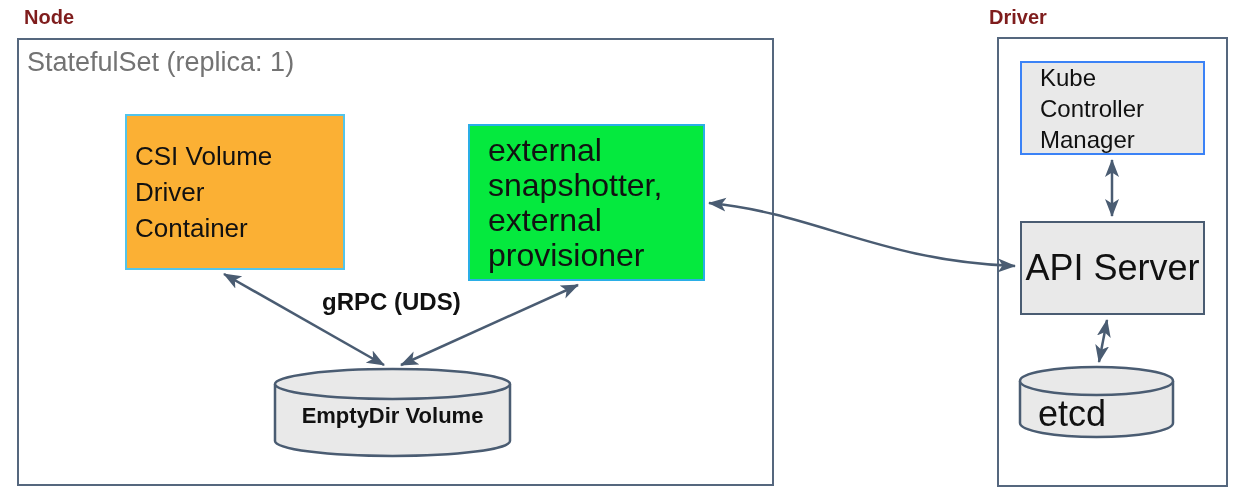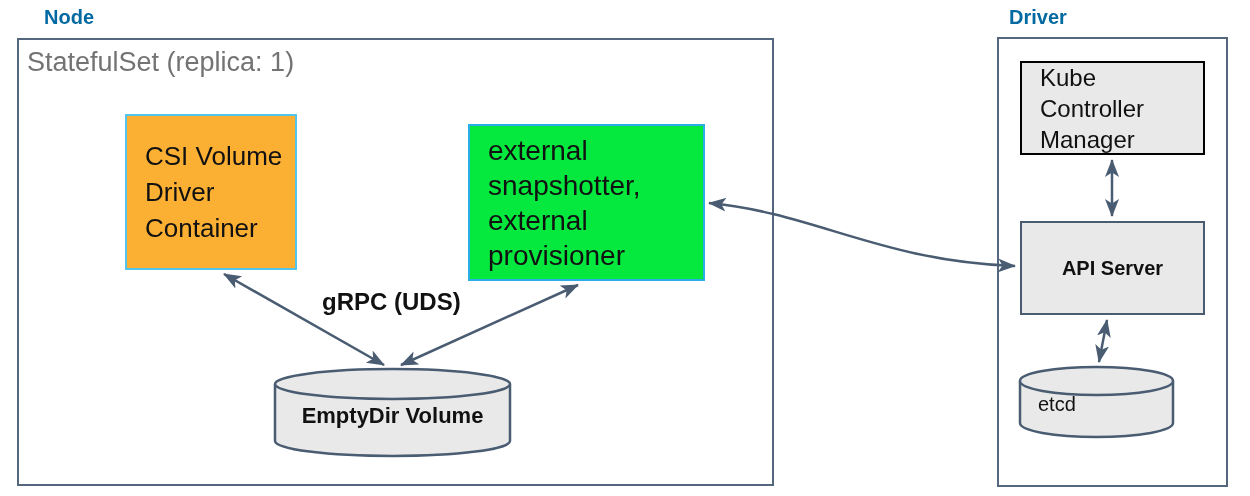--- a/index.html
+++ b/index.html
@@ -6,66 +6,66 @@
   #stage{
     position:relative;
     width:1250px;height:496px;
     background:#ffffff;
     font-family:"Liberation Sans", sans-serif;
     color:#111111;
     overflow:hidden;
   }
   .abs{position:absolute;}
   .group-label{
-    font-size:20px;font-weight:bold;color:#0369a1;line-height:1.1;margin-left:20px;
+    font-size:20px;font-weight:bold;color:#7f1d1d;line-height:1.1;
   }
   .outer-box{
     border:2px solid #55677e;
     background:transparent;
     box-sizing:border-box;
   }
   .statefulset-label{
     font-size:27px;color:#737373;line-height:1.15;
   }
   .shape-box{
     box-sizing:border-box;
     display:flex;align-items:center;
     white-space:pre-line;
   }
   .csi-box{
-    left:125px;top:114px;width:172px;height:156px;
+    left:125px;top:114px;width:220px;height:156px;
     background:#fbb034;border:2px solid #53c4ea;
-    font-size:26px;line-height:36px;padding-left:18px;
+    font-size:26px;line-height:36px;padding-left:8px;
   }
   .ext-box{
     left:468px;top:124px;width:237px;height:157px;
     background:#05e93e;border:2px solid #2aaee6;
-    font-size:28px;line-height:35px;padding-left:18px;
+    font-size:32px;line-height:35px;padding-left:18px;
   }
   .kcm-box{
     left:1020px;top:61px;width:185px;height:94px;
-    background:#e9e9e9;border:2px solid #000000;
+    background:#e9e9e9;border:2px solid #3b82f6;
     font-size:24px;line-height:31px;padding-left:18px;
   }
   .api-box{
     left:1020px;top:221px;width:185px;height:94px;
     background:#e9e9e9;border:2px solid #4a5c72;
-    font-size:20px;justify-content:center;font-weight:bold;
+    font-size:36px;justify-content:center;
   }
   .grpc-label{
     left:322px;top:289px;
     font-size:24px;font-weight:bold;color:#111;line-height:1.1;
   }
   .emptydir-label{
     left:275px;top:403px;width:235px;
     text-align:center;font-size:22px;font-weight:bold;color:#111;
   }
   .etcd-label{
     left:1038px;top:393px;
-    font-size:20px;color:#111;
+    font-size:36px;color:#111;
   }
   svg.overlay{position:absolute;left:0;top:0;width:1250px;height:496px;}
 </style>
 </head>
 <body>
 
 <div id="stage">
 
   <div class="abs group-label" style="left:24px;top:6px;">Node</div>
   <div class="abs group-label" style="left:989px;top:6px;">Driver</div>

